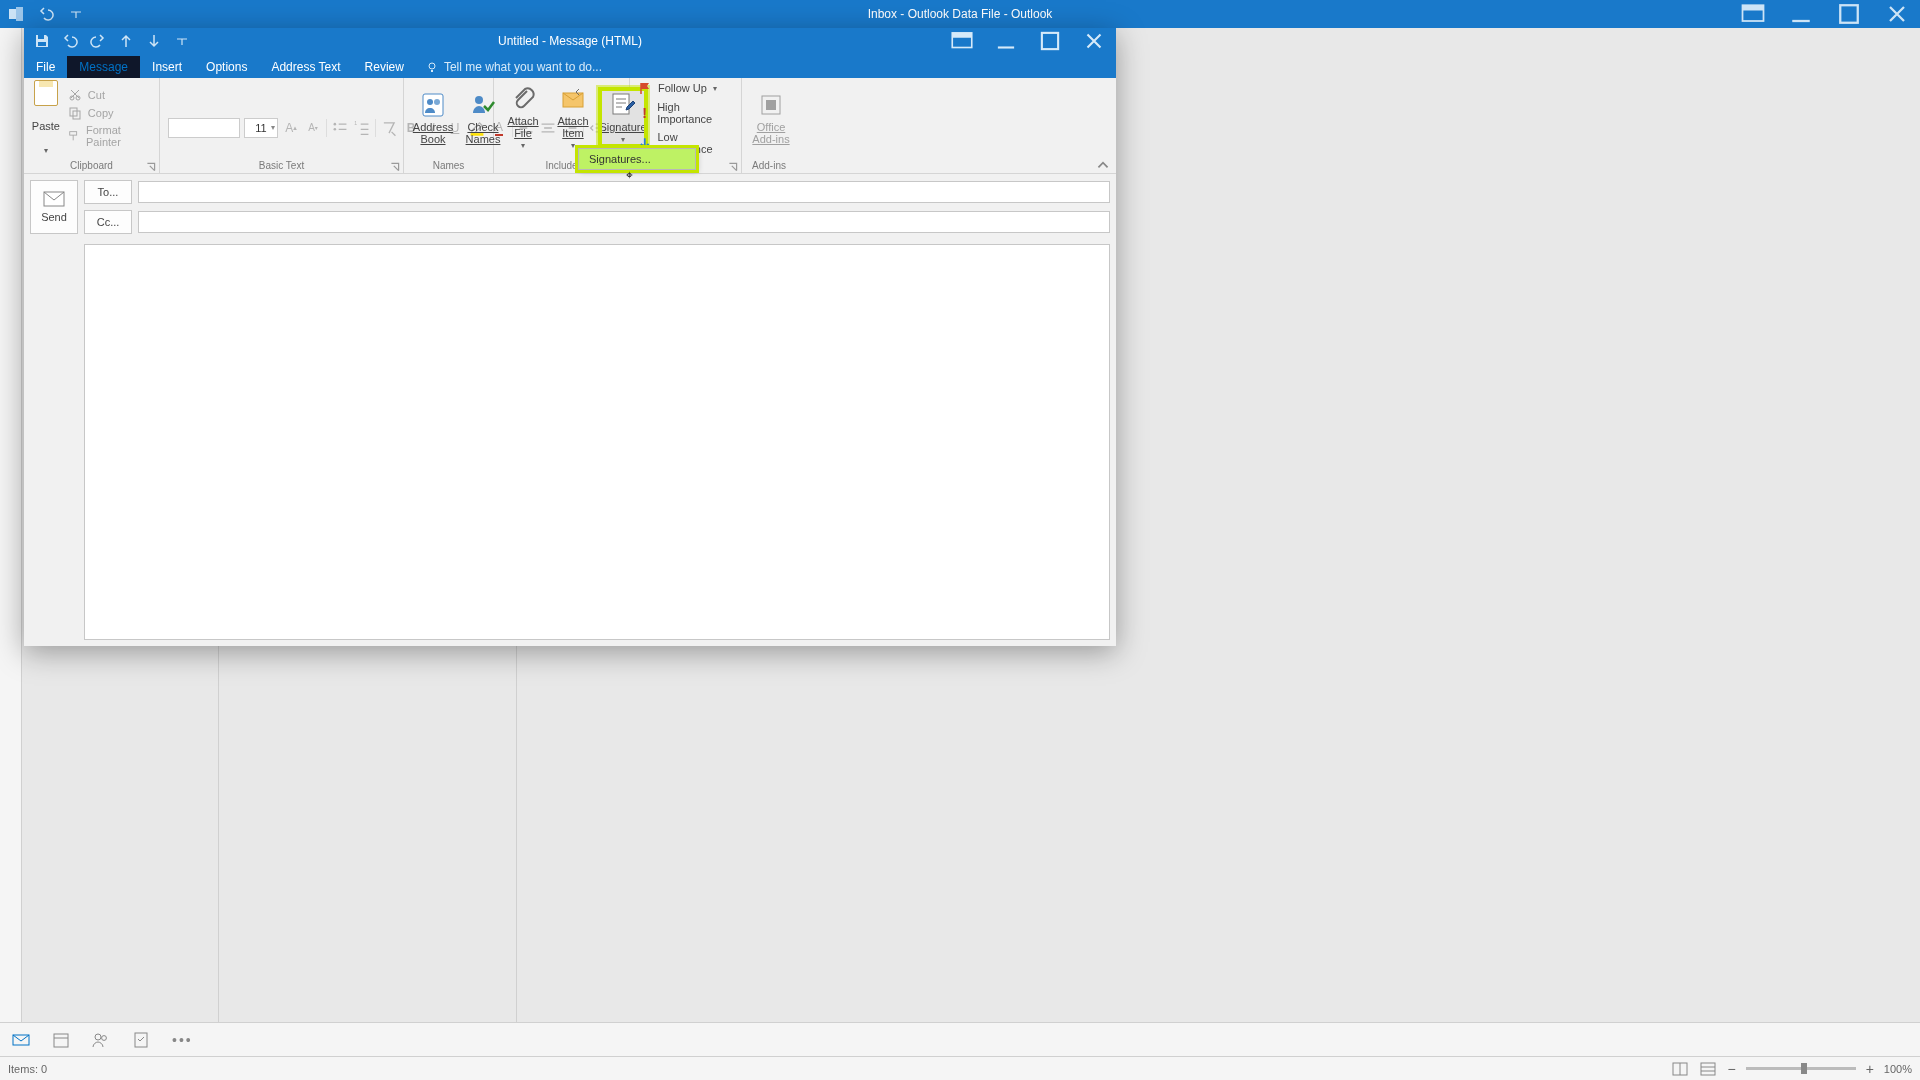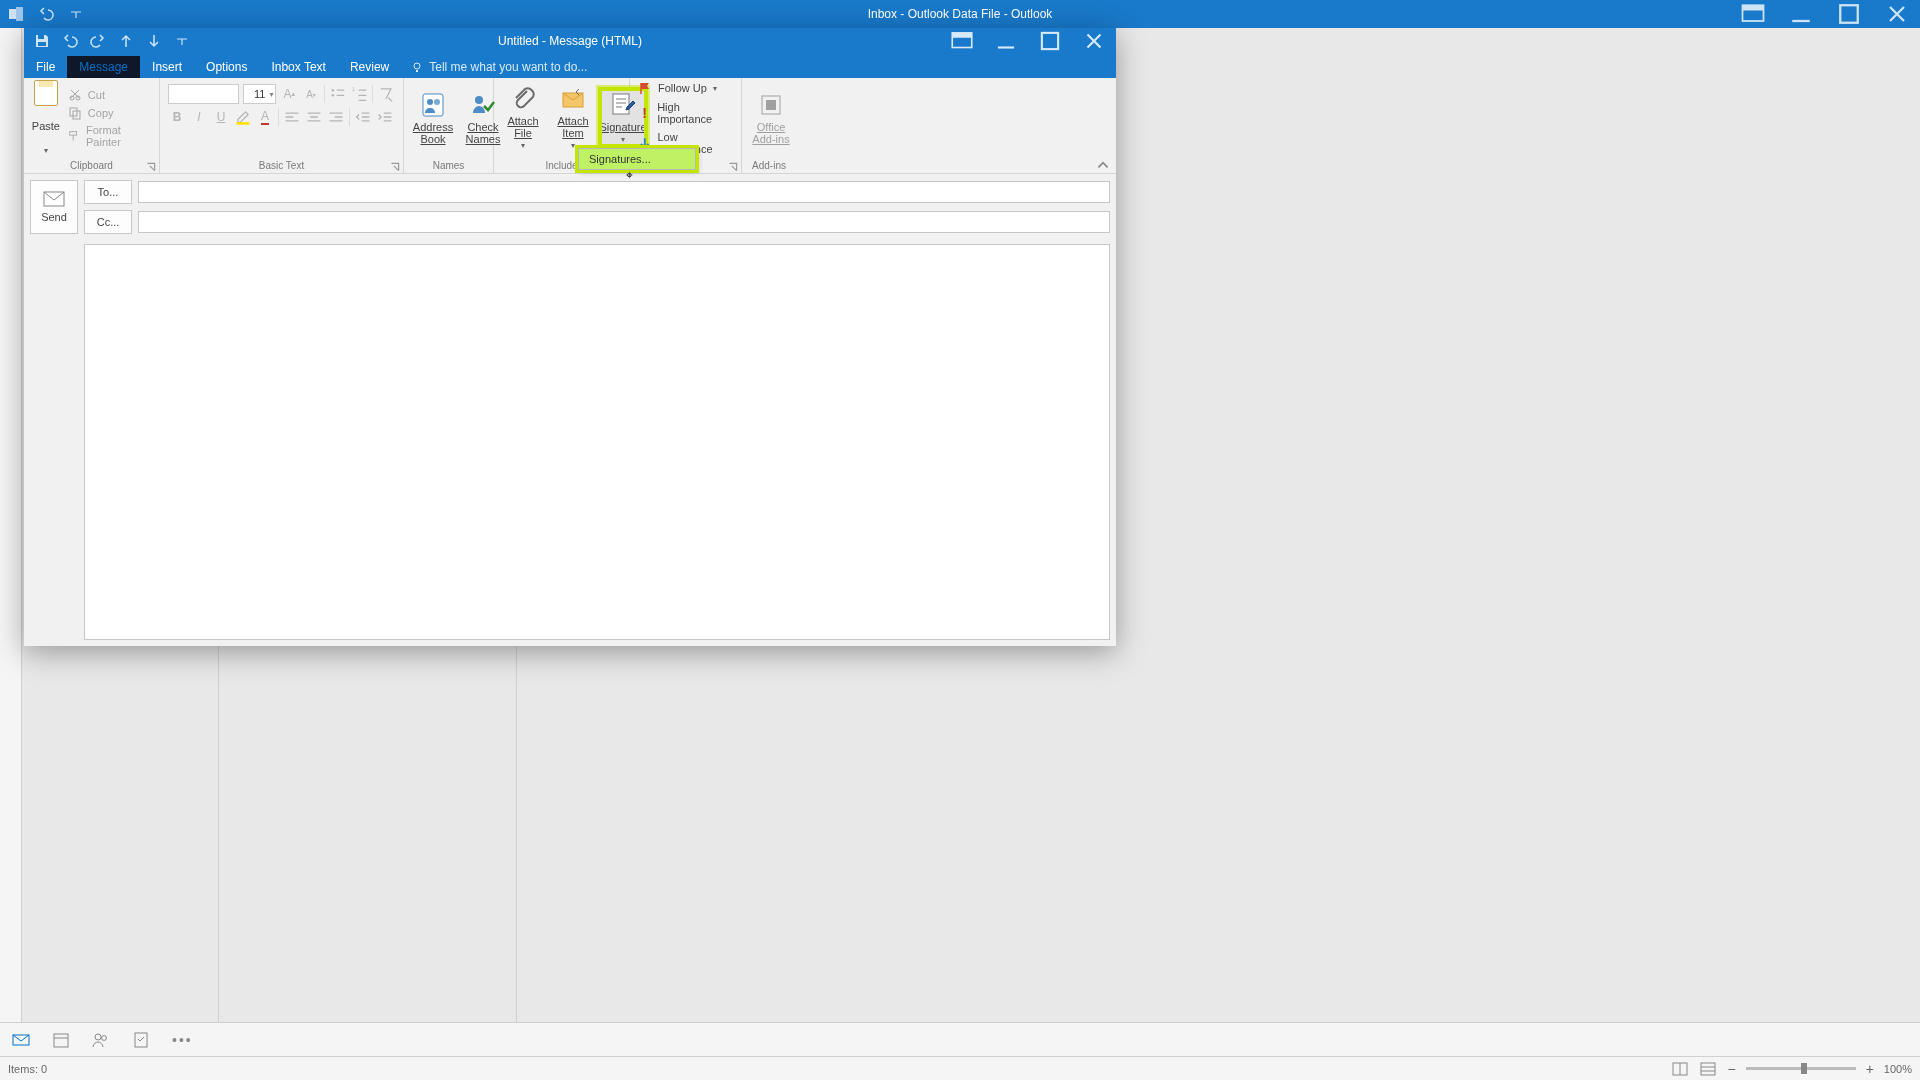--- a/index.html
+++ b/index.html
@@ -50,21 +50,21 @@
 
 .clipboard .body { gap: 2px; }
 .paste-btn { width: 36px; display: flex; flex-direction: column; align-items: center; gap: 14px; color: #444; font-size: 11px; }
 .paste-btn .pic { width: 24px; height: 26px; background: linear-gradient(#f7e7b1,#f7e7b1) top/14px 6px no-repeat, #fff; border: 1px solid #c7a24a; border-radius: 2px; position: relative; }
 .paste-btn .drop { font-size: 8px; color: #666; }
 .ccc-col { display:flex; flex-direction:column; gap:2px; }
 .cc-row { display: flex; align-items: center; gap: 6px; font-size: 11px; color: #a5a5a5; padding: 1px 4px; }
 .cc-row .icn { width: 14px; height: 14px; display:inline-flex; color: #a5a5a5; }
 
 
-.basictext .body { flex-direction: column; align-items: stretch; gap: 4px; padding: 6px 8px; color: #b5b5b5; }
+.basictext .body { flex-direction: row; align-items: stretch; gap: 4px; padding: 6px 8px; color: #b5b5b5; margin-top: 20px; }
 .bt-row { display: flex; align-items: center; gap: 4px; }
 .ff-select { width: 72px; height: 20px; border: 1px solid #ccc; background: #fff; }
 .fs-select { width: 34px; height: 20px; border: 1px solid #ccc; background: #fff; font-size: 11px; color:#333; display:flex; align-items:center; justify-content:center; position:relative; }
 .fs-select::after { content:"▾"; position:absolute; right:2px; font-size:8px; color:#888; }
 .bt-icn { width: 18px; height: 18px; display:inline-flex; align-items:center; justify-content:center; font-size: 12px; color:#b5b5b5; }
 .bt-icn.sep { width:1px; height:18px; background:#ddd; }
 
 
 .big-btn { display:flex; flex-direction:column; align-items:center; justify-content:flex-start; gap:2px; font-size:11px; color:#444; padding: 2px 4px; min-width:46px; }
 .big-btn .pic { width:28px; height:28px; display:flex; align-items:center; justify-content:center; }
@@ -273,21 +273,21 @@
           </svg>
         </div>
     </div>
   </div>
 
   <div class="compose-tabs">
     <div class="ctab file">File</div>
     <div class="ctab active">Message</div>
     <div class="ctab">Insert</div>
     <div class="ctab">Options</div>
-    <div class="ctab">Inbox Text</div>
+    <div class="ctab">Address Text</div>
     <div class="ctab">Review</div>
     <div class="tellme">
       <span style="width:12px;height:12px;display:inline-flex">
           <svg viewBox="0 0 12 12">
             <circle cx="6" cy="5" r="3" fill="none" stroke="#d6eaf9"></circle>
             <path d="M5 9h2v2H5z" fill="#d6eaf9"></path>
           </svg>
         </span>
       <span>Tell me what you want to do...</span>
     </div>

